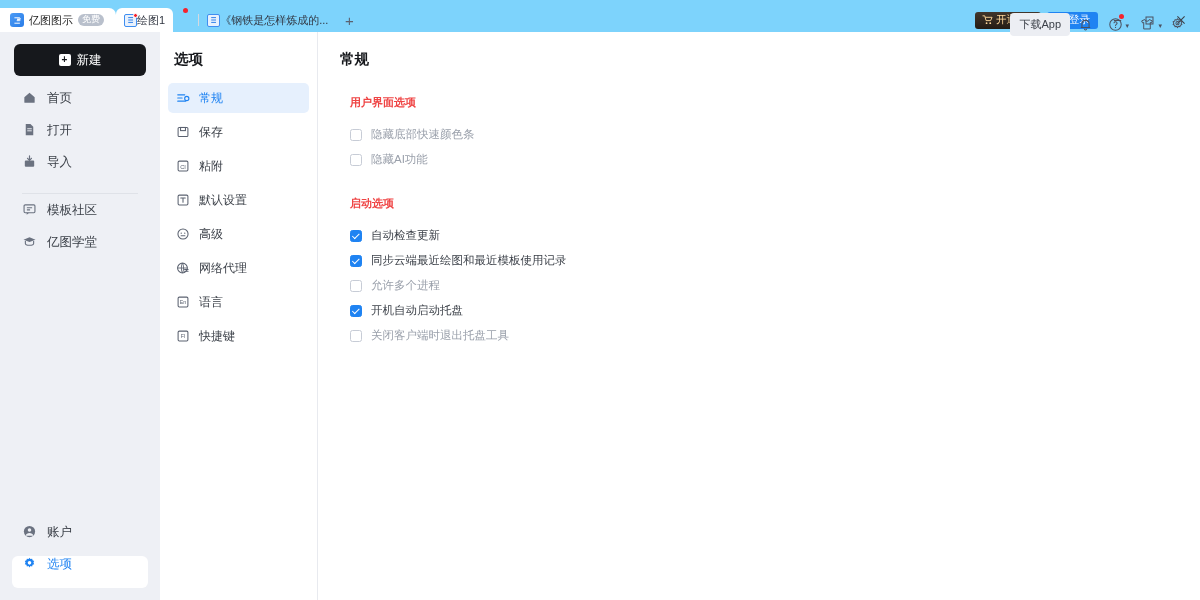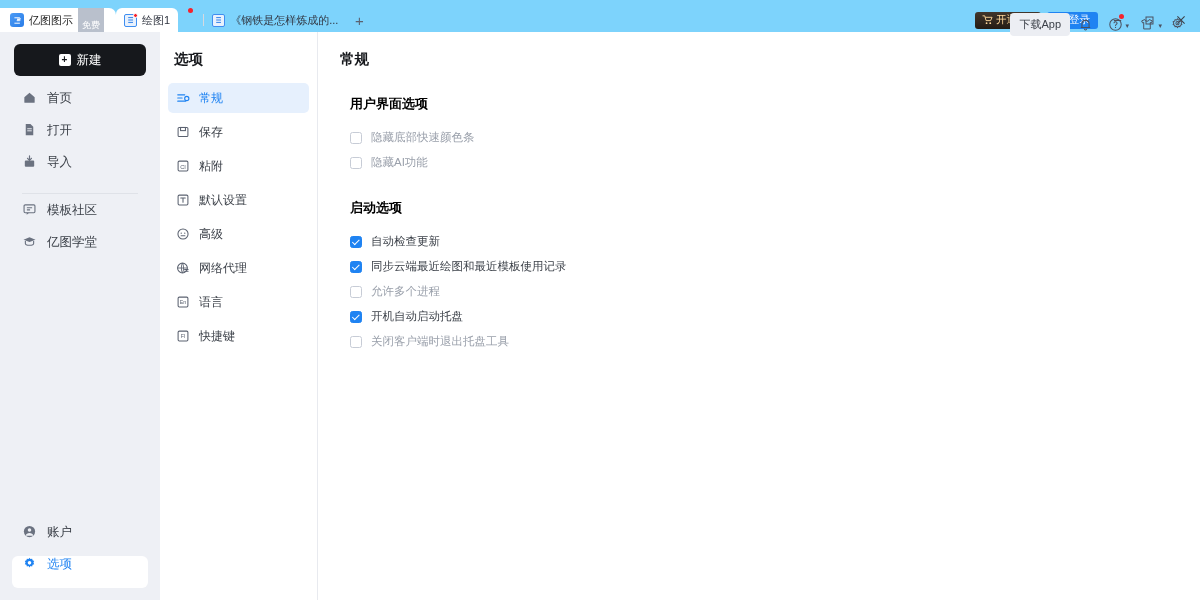--- a/index.html
+++ b/index.html
@@ -28,27 +28,27 @@
   .brand-logo {
     width: 14px; height: 14px; border-radius: 3px;
     background: linear-gradient(135deg,#4b9bf5,#2a7de8);
     display: flex; align-items: center; justify-content: center;
     color: #fff; font-size: 9px; line-height: 1;
     flex: 0 0 auto;
   }
   .brand-name { font-size: 11px; color: #1a1a1a; white-space: nowrap; }
   .brand-badge {
     font-size: 9px; color: #ffffff; background: #b9c0cc;
-    border-radius: 0; padding: 13px 4px 2px; line-height: 1;
+    border-radius: 6px; padding: 1px 4px 2px; line-height: 1;
     white-space: nowrap;
   }
 
   .tabstrip { display: flex; align-items: stretch; flex: 1 1 auto; min-width: 0; }
   .tab {
-    display: flex; align-items: center; gap: 5px;
+    display: flex; align-items: center; 
     padding: 0 8px; height: 24px; position: relative;
     max-width: 170px;
   }
   .tab.active { background: #ffffff; border-radius: 6px 6px 0 0; }
   .tab-icon {
     position: relative; width: 13px; height: 13px; border-radius: 2px;
     background: #e8f1fd; border: 1px solid #3f8ef0;
     display: flex; align-items: center; justify-content: center;
     color: #2a7de8; font-size: 8px; line-height: 1; flex: 0 0 auto;
   }
@@ -136,21 +136,21 @@
     height: 30px; margin: 0 8px 4px 8px; padding: 0 8px;
     border-radius: 5px; font-size: 12px; color: #3c4149;
   }
   .opt-item.active { background: #e6f0fd; color: #1f83f2; }
   .opt-item .ico { width: 14px; height: 14px; flex: 0 0 auto; color: #5b6270; display:flex; align-items:center; justify-content:center; }
   .opt-item.active .ico { color: #1f83f2; }
 
   
   .content { flex: 1 1 auto; background: #ffffff; padding: 18px 0 0 22px; min-width: 0; }
   .content-title { font-size: 14.5px; font-weight: bold; color: #16181c; margin-bottom: 26px; }
-  .group-title { font-size: 13px; font-weight: bold; color: #000000; margin: 0 0 12px 10px; }
+  .group-title { font-size: 11px; font-weight: bold; color: #ef4444; margin: 0 0 12px 10px; }
   .group { margin-bottom: 24px; }
   .cb-row { display: flex; align-items: center; gap: 9px; height: 25px; margin-left: 10px; }
   .cb {
     width: 12px; height: 12px; border-radius: 2.5px; flex: 0 0 auto;
     border: 1px solid #c7ccd6; background: #ffffff;
     display: flex; align-items: center; justify-content: center;
   }
   .cb.on { background: #1f83f2; border-color: #1f83f2; }
   .cb.on::after {
     content: ""; width: 6px; height: 3px;

